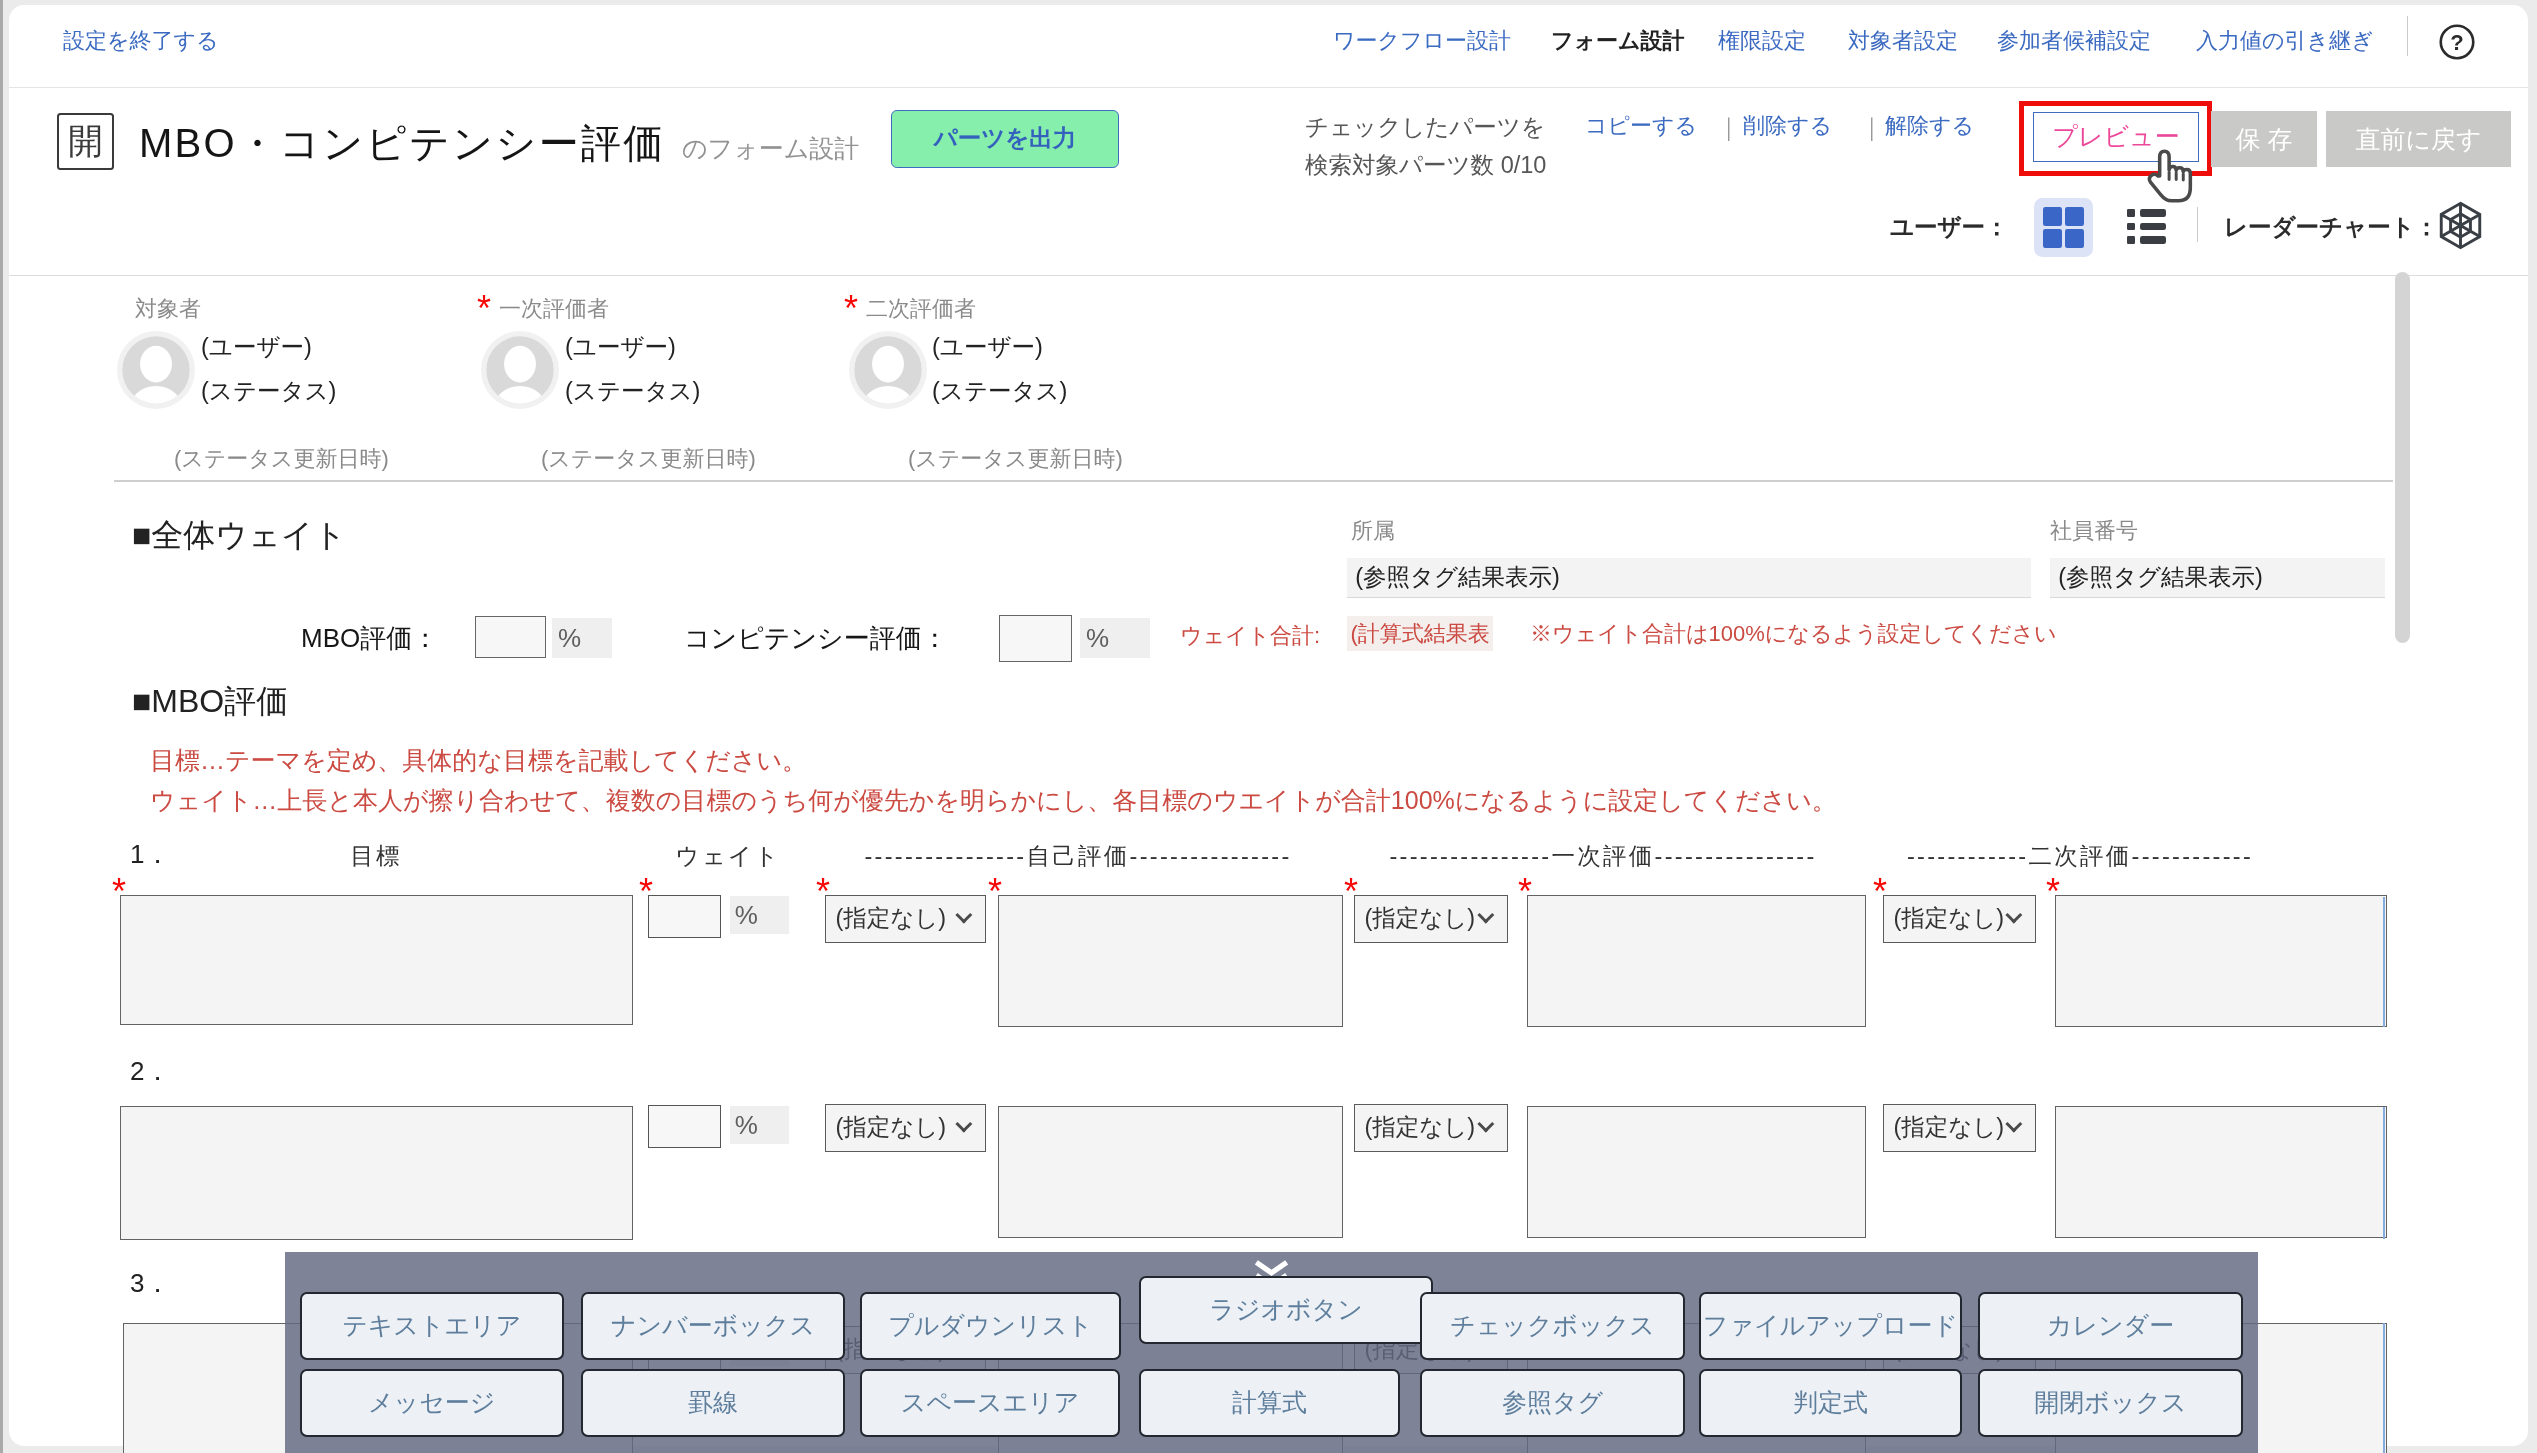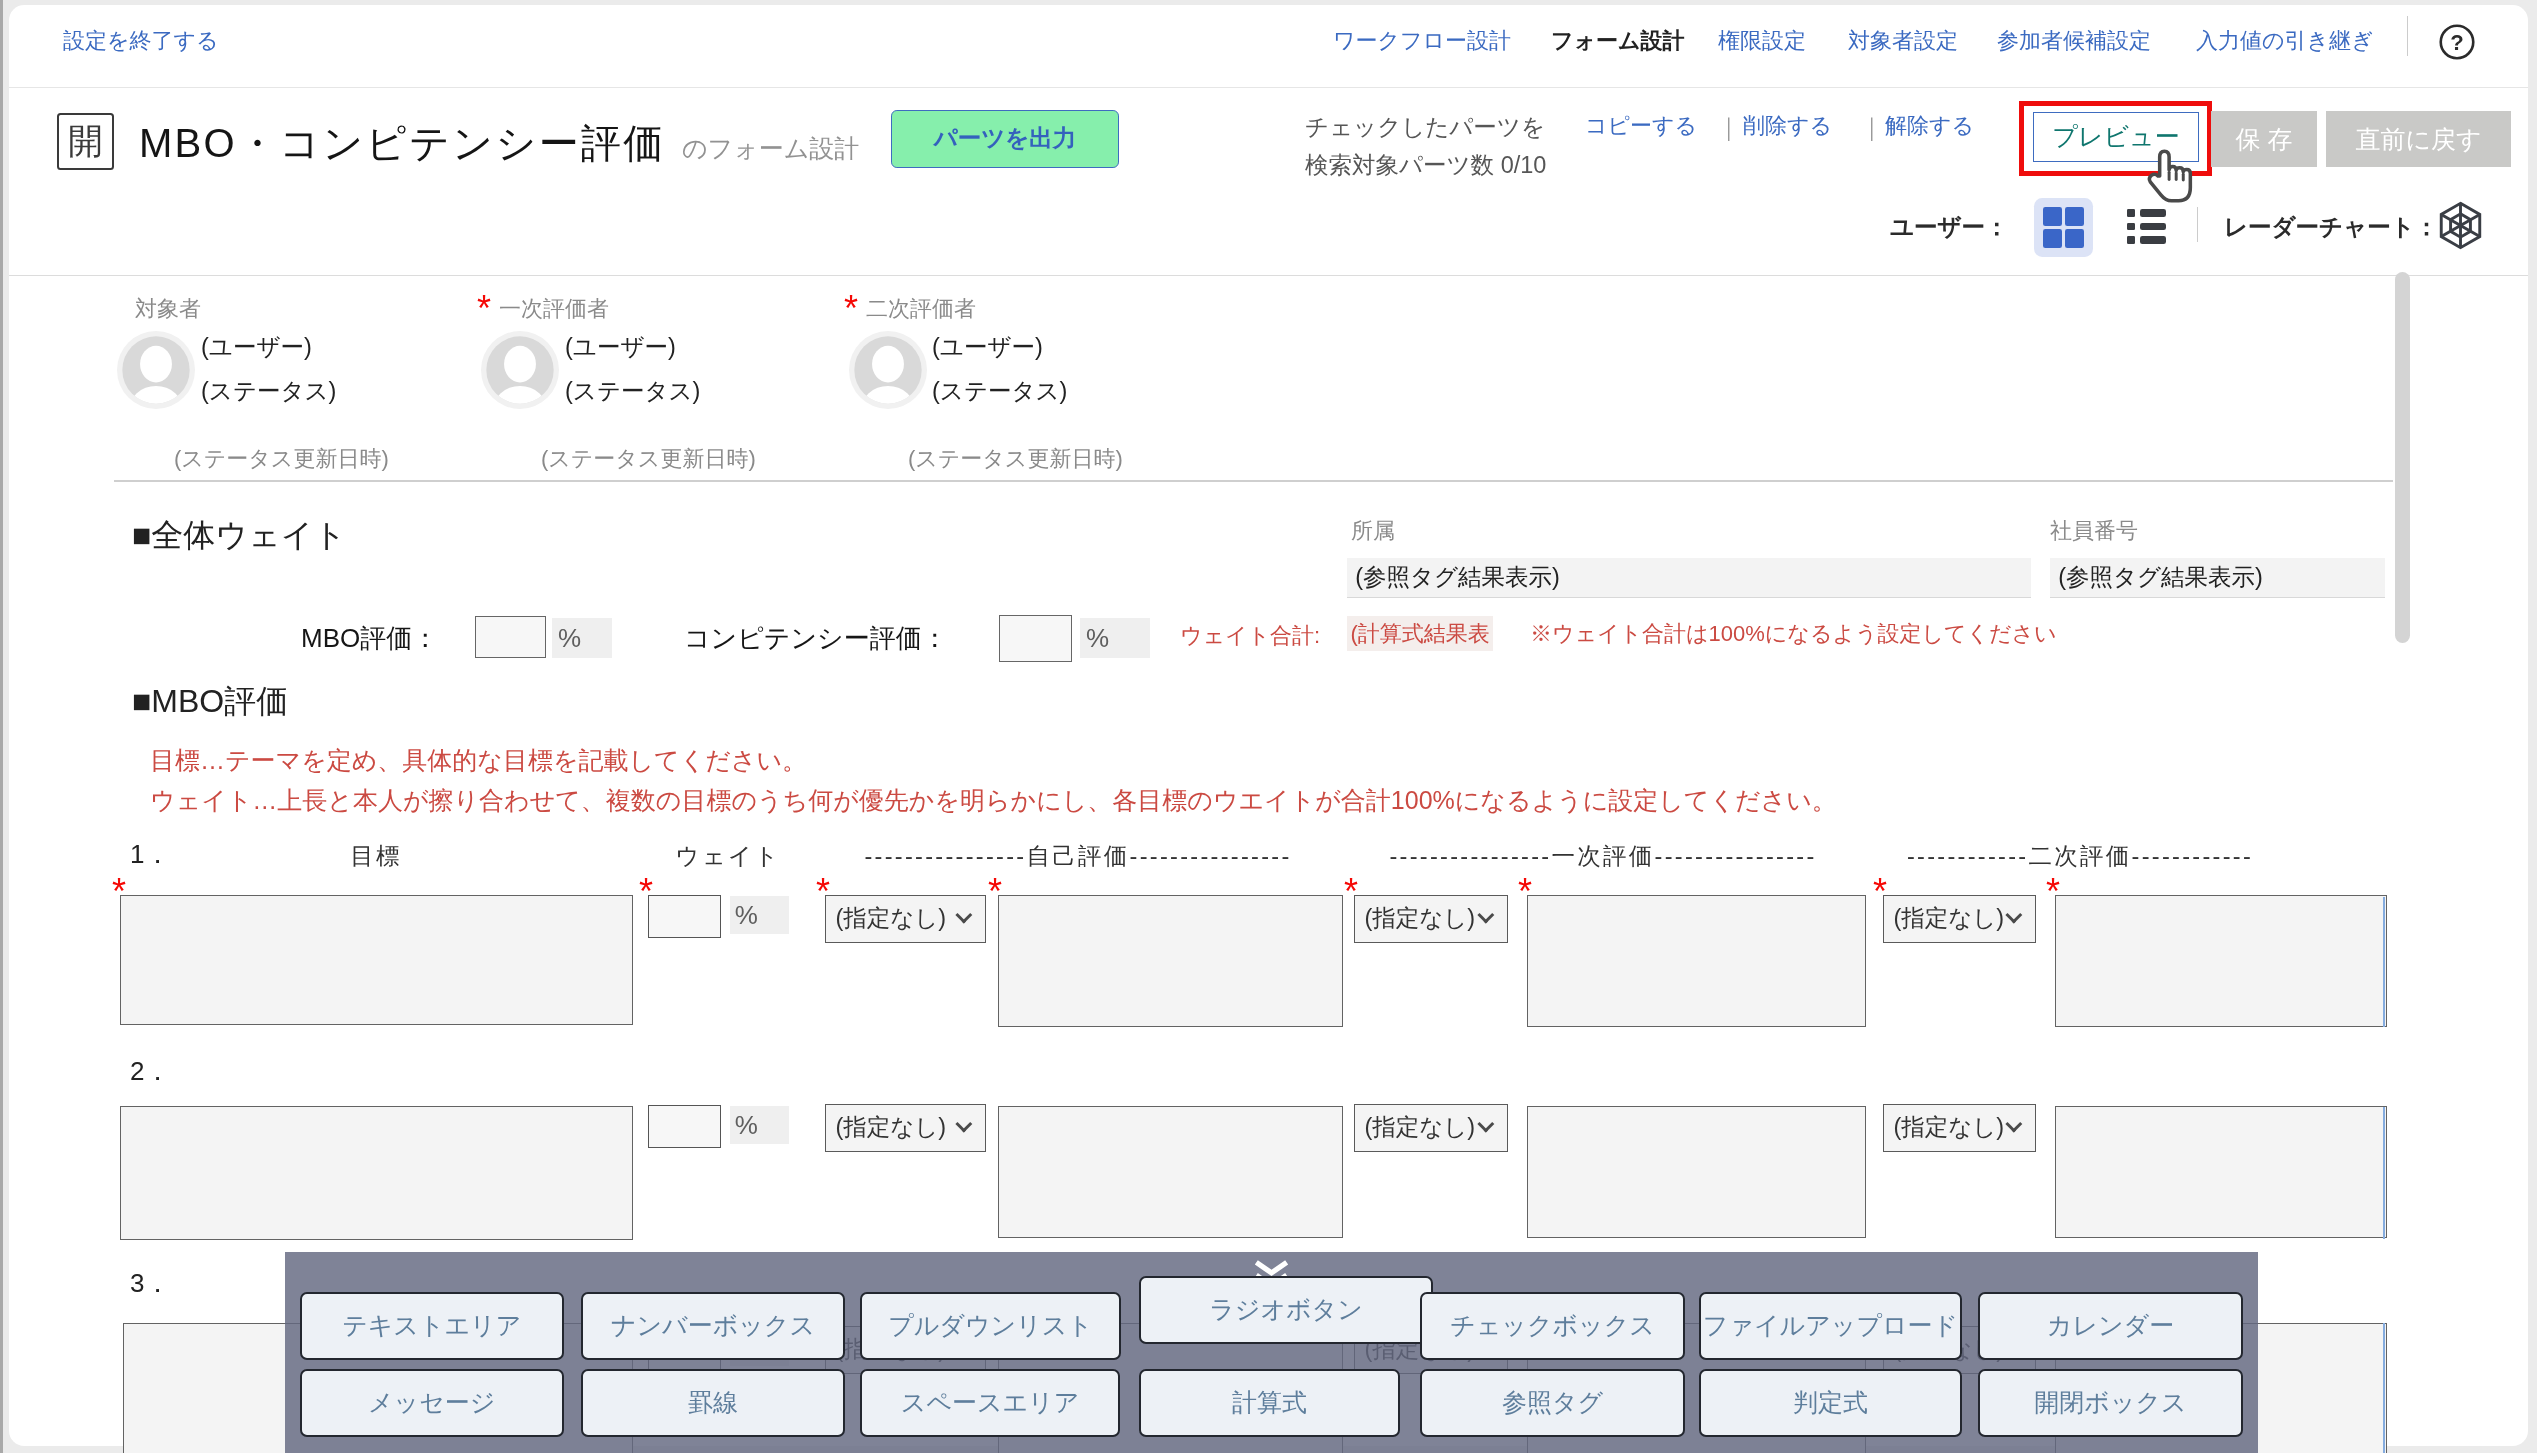--- a/index.html
+++ b/index.html
@@ -15,21 +15,21 @@
   .navtxt { top:26px; font-size:22px; white-space:nowrap; }
   .navdark { color:#222; font-weight:bold; }
   .vdiv1 { left:2407px; top:16.4px; width:1.2px; height:40px; background:#ccc; }
   
   #kaibox { left:57px; top:113px; width:57px; height:57px; border:2.9px solid #3a3a3a; border-radius:3.5px; color:#3a3a3a; font-size:35px; text-align:center; line-height:52px; }
   #title { left:139px; top:116px; font-size:40px; color:#151515; font-weight:500; white-space:nowrap; letter-spacing:2.3px; }
   #titlesub { left:682px; top:132px; font-size:25px; color:#929292; }
   #partsout { left:891px; top:110px; width:228px; height:58px; border:1.8px solid #3e6cc0; border-radius:5.9px; color:#3461bd; font-size:23.5px; font-weight:bold; text-align:center; line-height:55px; background:#86efac; }
   .gtxt { color:#565656; font-size:23.5px; white-space:nowrap; }
   
-  #previewbtn { left:2033px; top:112px; width:166px; height:50px; background:#fff; border:1.8px solid #3e6cc0; color:#0f766e; font-size:25px; text-align:center; line-height:46px; }
+  #previewbtn { left:2033px; top:112px; width:166px; height:50px; background:#fff; border:1.8px solid #3e6cc0; color:#ec4899; font-size:25px; text-align:center; line-height:46px; }
   #redrect { left:2019px; top:101px; width:193px; height:75px; border:5.3px solid #ef0d0c; }
   .graybtn { top:111px; height:56px; background:#c9c9c7; color:#fff; font-size:25px; text-align:center; line-height:56px; }
   
   .toglabel { top:211px; font-size:23.5px; color:#2b2b2b; font-weight:600; white-space:nowrap; }
   #gridicon { left:2034px; top:198px; width:59px; height:59px; background:#dce3f6; border-radius:8.2px; }
   .gsq { position:absolute; width:19.4px; height:19.4px; background:#3a66c8; border-radius:2.3px; }
   #listicon { left:2127px; top:209px; width:39px; height:34px; }
   .lrow { position:absolute; left:0; width:7.6px; height:7.6px; background:#3a3d42; border-radius:1.2px; }
   .lbar { position:absolute; left:13px; width:26px; height:7.6px; background:#3a3d42; border-radius:2.3px; }
   .vdiv2 { left:2197px; top:207px; width:1.2px; height:35px; background:#ccc; }

